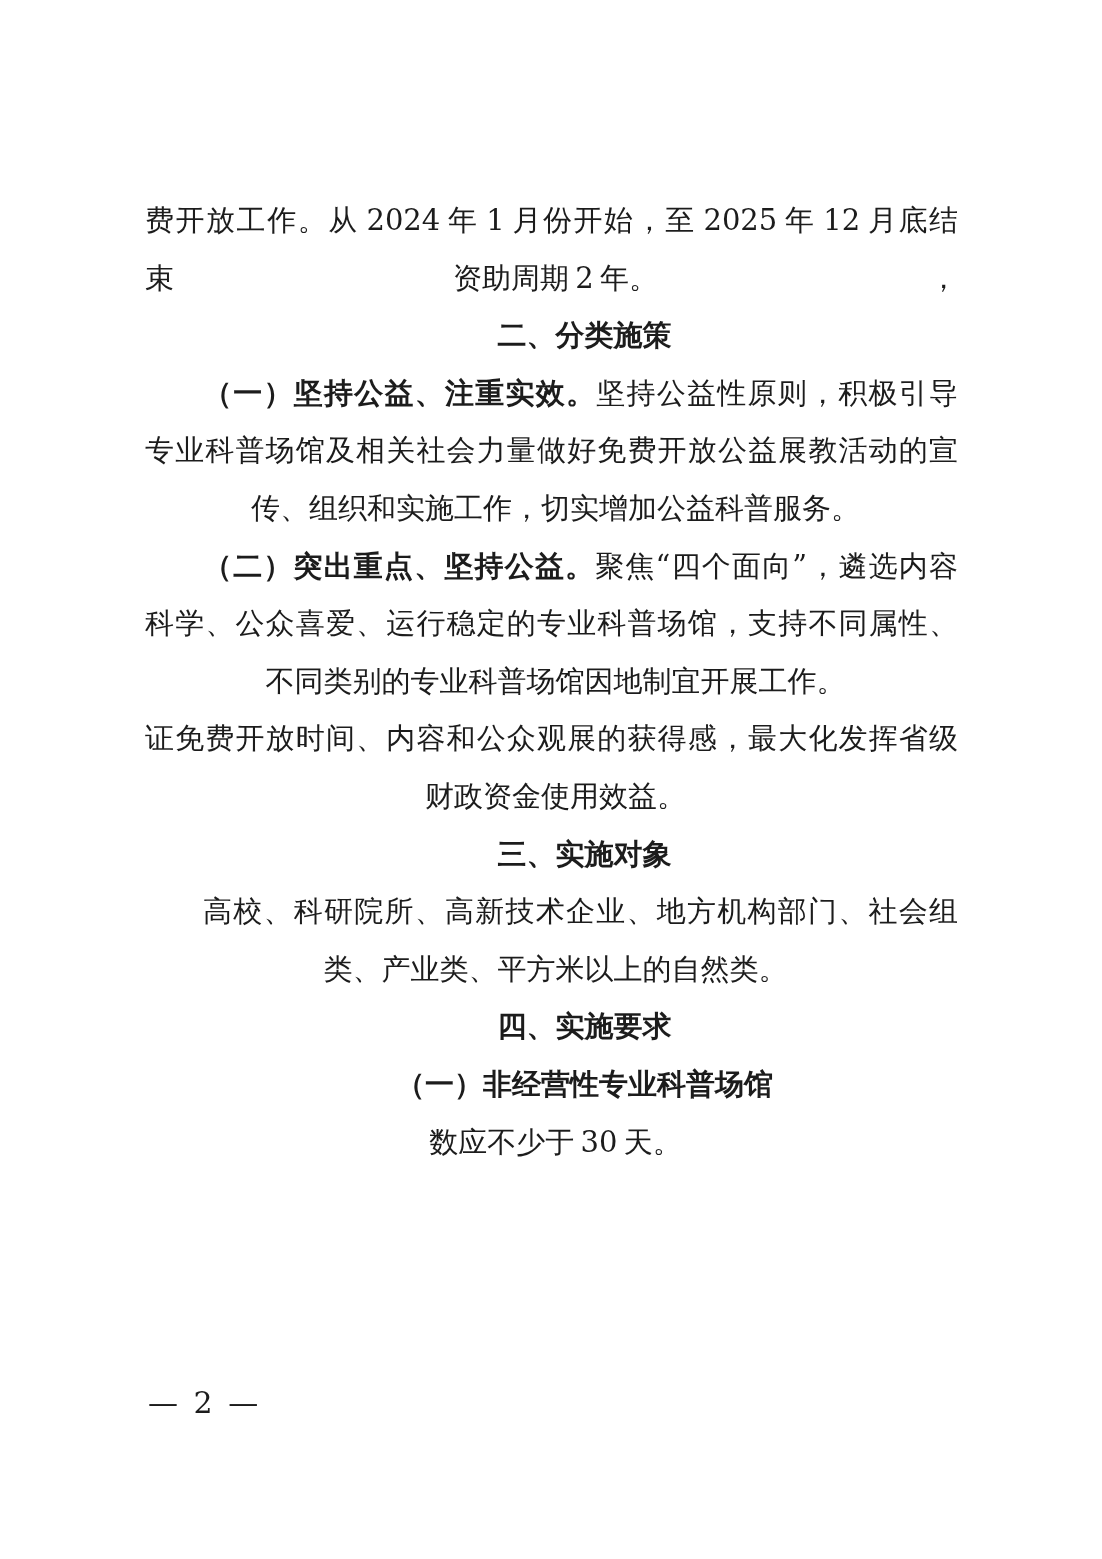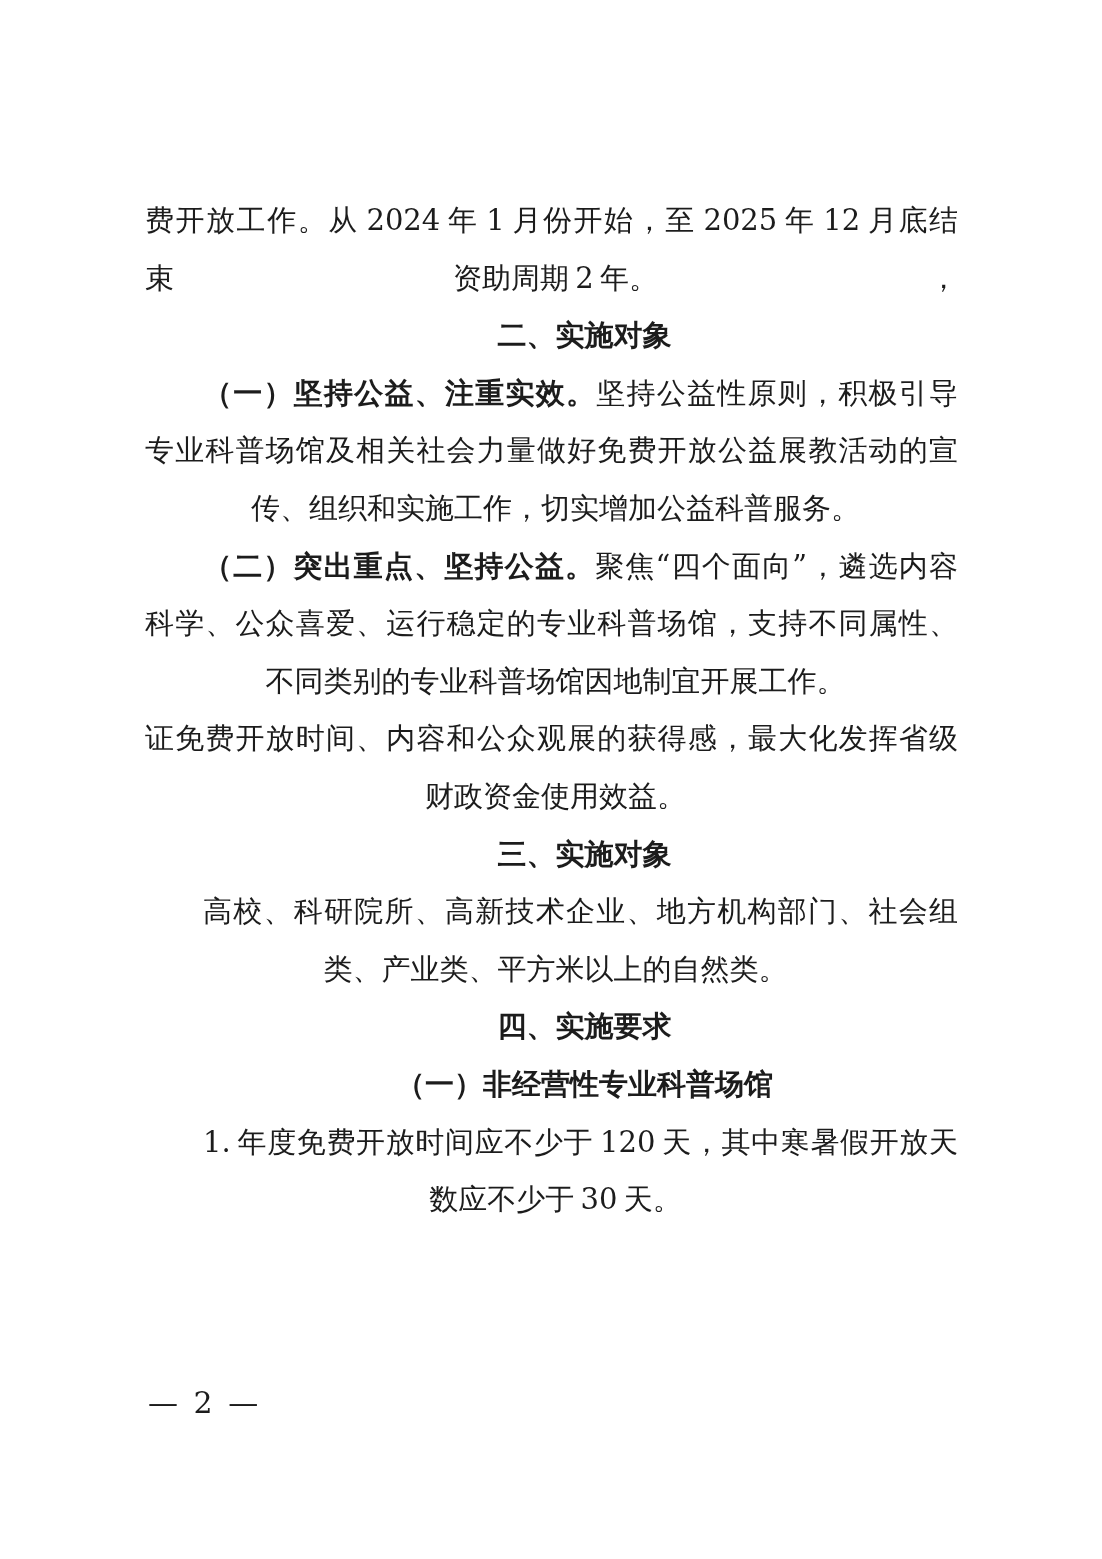--- a/index.html
+++ b/index.html
@@ -64,31 +64,30 @@
     color: #1c1c1c;
   }
 </style>
 </head>
 <body>
 
 <div class="page">
   <div class="text-block">
       <div class="line fill"><span class="seg-body">费开放工作。从 2024 年 1 月份开始，至 2025 年 12 月底结束，</span></div>
       <div class="line nofill"><span class="seg-body">资助周期 2 年。</span></div>
-      <div class="line nofill indent2"><span class="seg-heading">二、实施对象</span></div>
+      <div class="line nofill indent2"><span class="seg-heading">二、分类施策</span></div>
       <div class="line fill indent2"><span class="seg-subheading">（一）坚持公益、注重实效。</span><span class="seg-body">坚持公益性原则，积极引导</span></div>
       <div class="line fill"><span class="seg-body">专业科普场馆及相关社会力量做好免费开放公益展教活动的宣</span></div>
       <div class="line nofill"><span class="seg-body">传、组织和实施工作，切实增加公益科普服务。</span></div>
       <div class="line fill indent2"><span class="seg-subheading">（二）突出重点、坚持公益。</span><span class="seg-body">聚焦“四个面向”，遴选内容</span></div>
       <div class="line fill"><span class="seg-body">科学、公众喜爱、运行稳定的专业科普场馆，支持不同属性、</span></div>
       <div class="line nofill"><span class="seg-body">不同类别的专业科普场馆因地制宜开展工作。</span></div>
       <div class="line fill"><span class="seg-body">证免费开放时间、内容和公众观展的获得感，最大化发挥省级</span></div>
       <div class="line nofill"><span class="seg-body">财政资金使用效益。</span></div>
       <div class="line nofill indent2"><span class="seg-heading">三、实施对象</span></div>
       <div class="line fill indent2"><span class="seg-body">高校、科研院所、高新技术企业、地方机构部门、社会组</span></div>
       <div class="line nofill"><span class="seg-body">类、产业类、平方米以上的自然类。</span></div>
       <div class="line nofill indent2"><span class="seg-heading">四、实施要求</span></div>
       <div class="line nofill indent2"><span class="seg-subheading">（一）非经营性专业科普场馆</span></div>
-      <div class="line fill indent2"><span class="seg-body">1. 年度免费开放时间应不少于 120 天，其中寒暑假开放天</span></div>
       <div class="line nofill"><span class="seg-body">数应不少于 30 天。</span></div>
     </div>
   <div class="page-footer">— 2 —</div>
 </div>
 
 </body></html>

